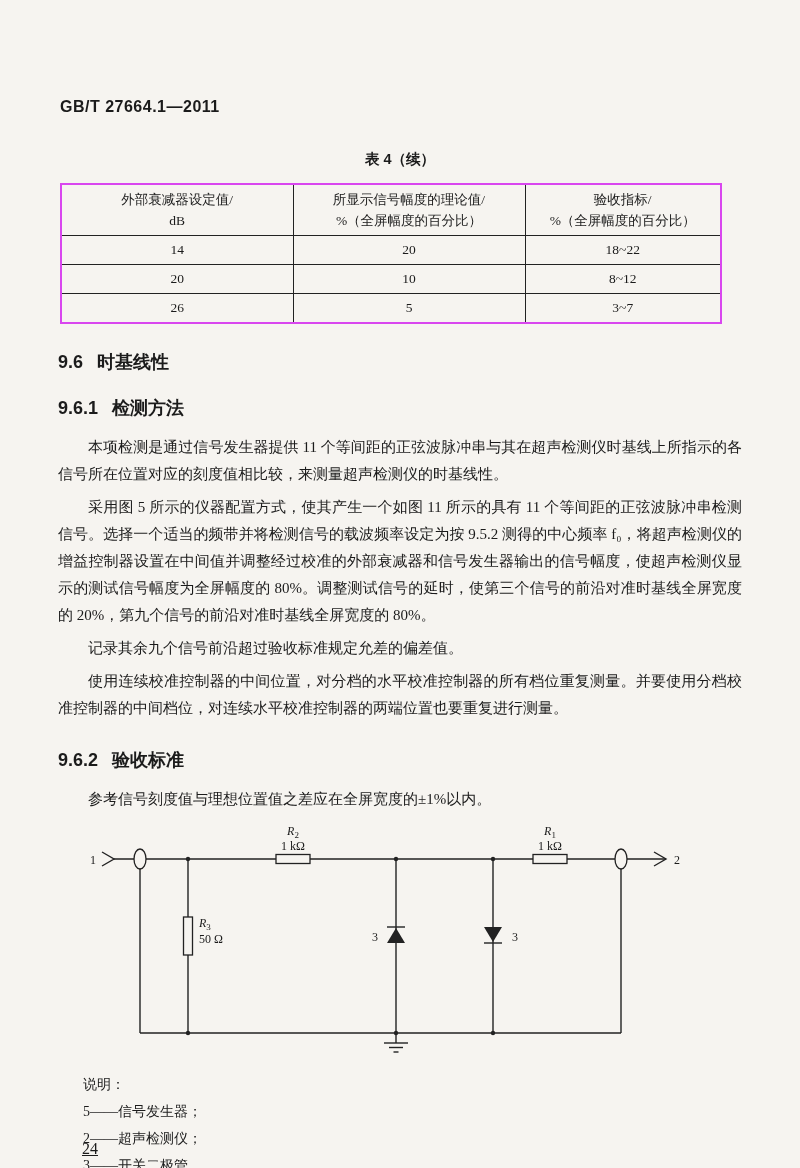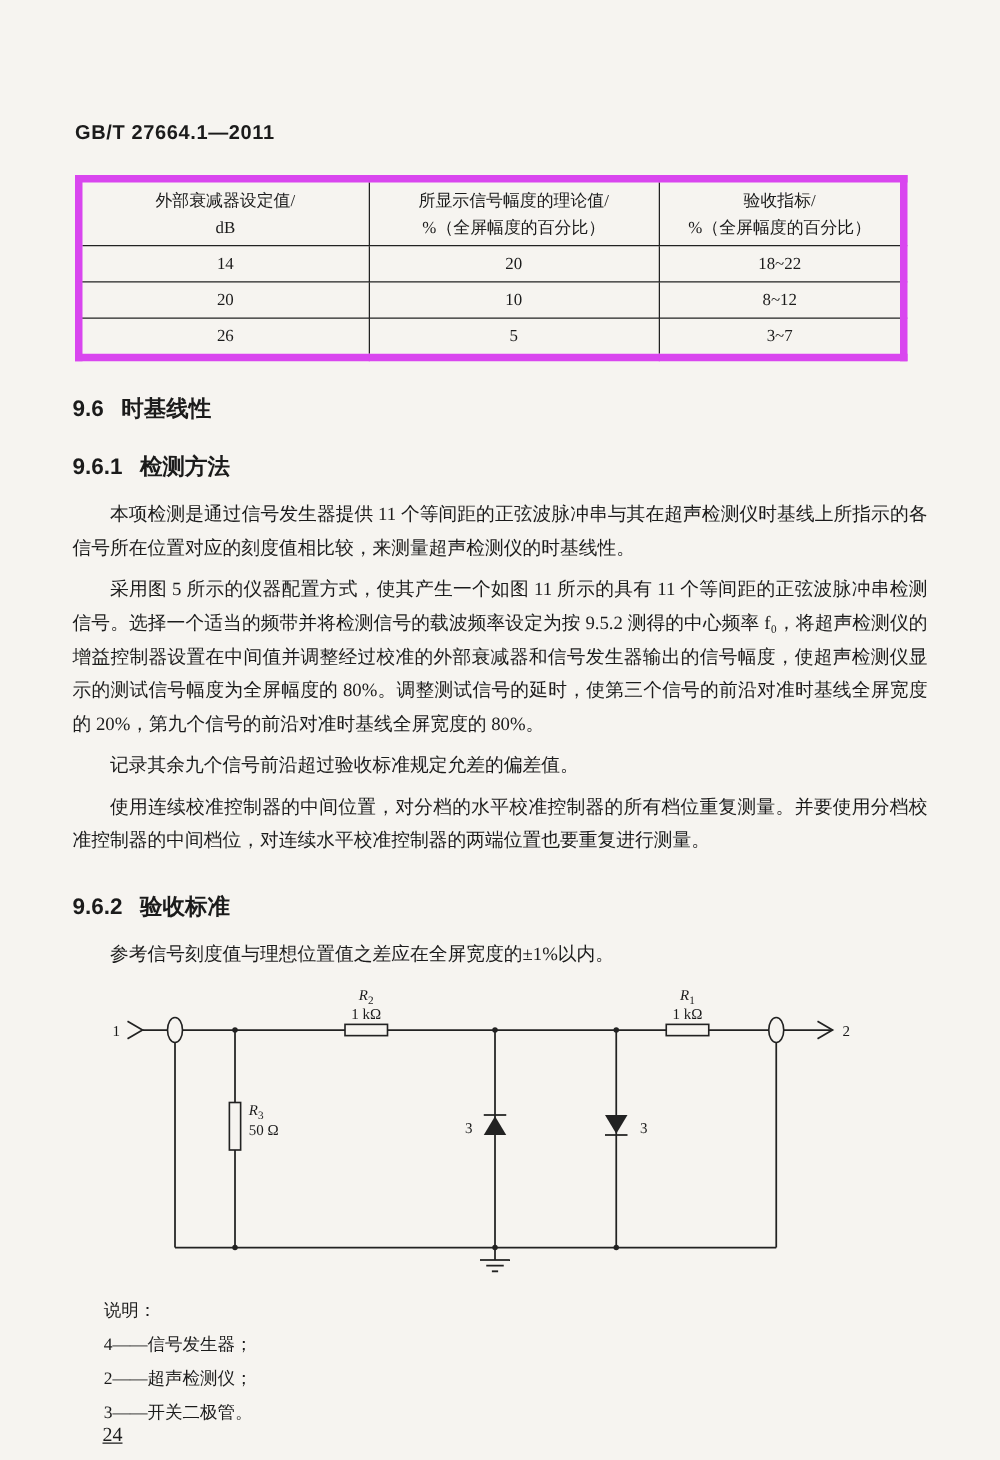--- a/index.html
+++ b/index.html
@@ -24,21 +24,21 @@
     font-family:"Liberation Sans","DejaVu Sans",sans-serif;
   }
   table.spec{
     border-collapse:collapse;width:660px;margin-left:2px;
     font-size:13.5px;table-layout:fixed;
   }
   table.spec th,table.spec td{
     border:1px solid #222;text-align:center;vertical-align:middle;
     padding:3px 4px;font-weight:normal;
   }
-  table.spec{border:6px solid #d946ef;}
+  table.spec{border:2px solid #d946ef;}
   table.spec th{height:44px;line-height:21px;}
   table.spec td{height:22px;text-align:center;}
   col.c1{width:232px;} col.c2{width:232px;} col.c3{width:196px;}
   .sec-head{
     font-family:"Liberation Sans","DejaVu Sans",sans-serif;
     font-weight:bold;font-size:18px;margin:24px 0 0 0;
   }
   .sec-head .sec-no{margin-right:14px;}
   .para{
     font-size:15px;line-height:27px;text-indent:2em;
@@ -65,20 +65,21 @@
 </style>
 </head>
 <body>
 
 <div class="page">
 
   <div class="doc-number">GB/T 27664.1—2011</div>
 
   <div class="content">
 
+    <div class="table-title">表 4（续）</div>
 
     <table class="spec">
       <colgroup>
           <col class="c1">
           <col class="c2">
           <col class="c3">
         </colgroup>
       <thead>
         <tr>
           <th>
@@ -186,21 +187,21 @@
         <circle class="solid" cx="308" cy="38" r="2.2"></circle>
         <circle class="solid" cx="405" cy="38" r="2.2"></circle>
         <circle class="solid" cx="100" cy="212" r="2.2"></circle>
         <circle class="solid" cx="308" cy="212" r="2.2"></circle>
         <circle class="solid" cx="405" cy="212" r="2.2"></circle>
       </svg>
     </div>
 
     <div class="legend">
       <div class="legend-title">说明：</div>
-      <div class="legend-item">4——信号发生器；</div>
+      <div class="legend-item">5——信号发生器；</div>
       <div class="legend-item">2——超声检测仪；</div>
       <div class="legend-item">3——开关二极管。</div>
     </div>
 
   </div>
 
   <div class="page-number">24</div>
 
 </div>
 

